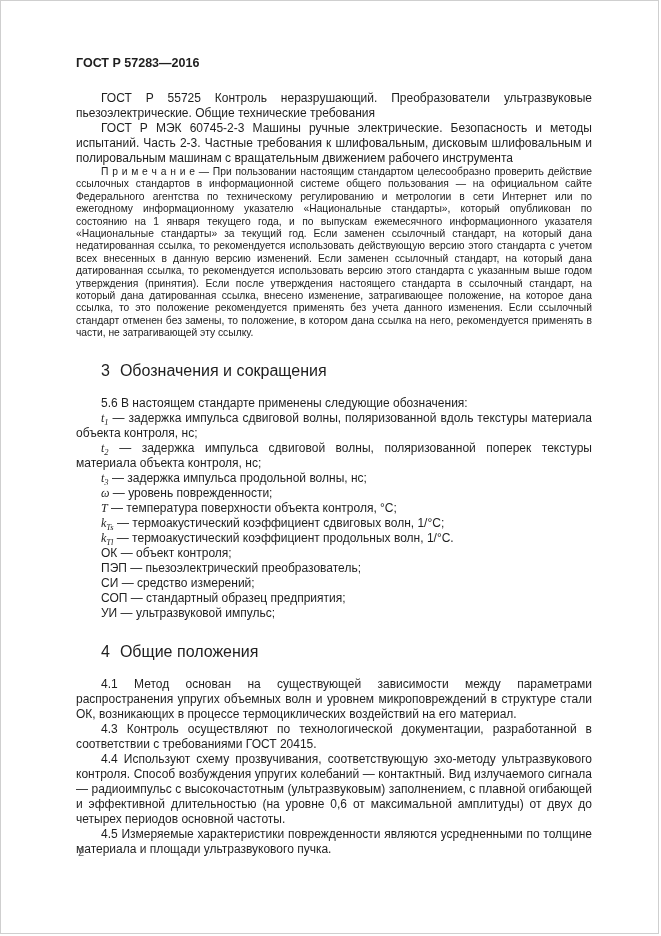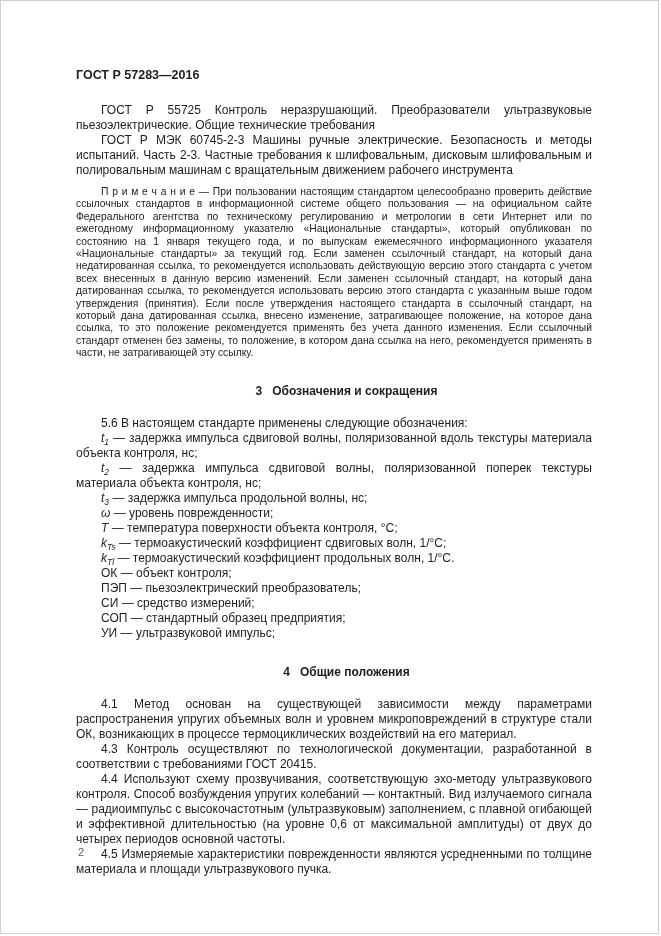--- a/index.html
+++ b/index.html
@@ -20,52 +20,51 @@
   }
   .content {
     position: absolute;
     left: 75px; top: 55px;
     width: 516px;
   }
   .doc-header {
     font-weight: bold;
     font-size: 12.5px;
     line-height: 15px;
-    margin: 12px 0 20px 0;
+    margin: 0 0 20px 0;
   }
   p { margin: 0; }
   .body-p {
     font-size: 12px;
     line-height: 15px;
     text-align: justify;
     text-indent: 25px;
   }
   .note {
     font-size: 10.3px;
     line-height: 12.4px;
     text-align: justify;
     text-indent: 25px;
-    margin-top: 8px;
     color: #222222;
   }
   .sec-title {
-    font-size: 12px;
-    font-weight: bold;
+    font-size: 16px;
+    font-weight: normal;
     line-height: 18px;
     margin: 22px 0 16px 0;
     padding-left: 25px;
-    text-align: center;
   }
   .sec-title .sec-num { margin-right: 10px; }
   .def-p sub {
     font-size: 8.5px;
     line-height: 0;
   }
   .sym {
     font-style: italic;
+    font-family: Liberation Serif, serif;
   }
   .page-number {
     position: absolute;
     left: 77px; top: 845px;
     font-size: 11px;
     color: #5a5a5a;
   }
 </style>
 </head>
 <body>

